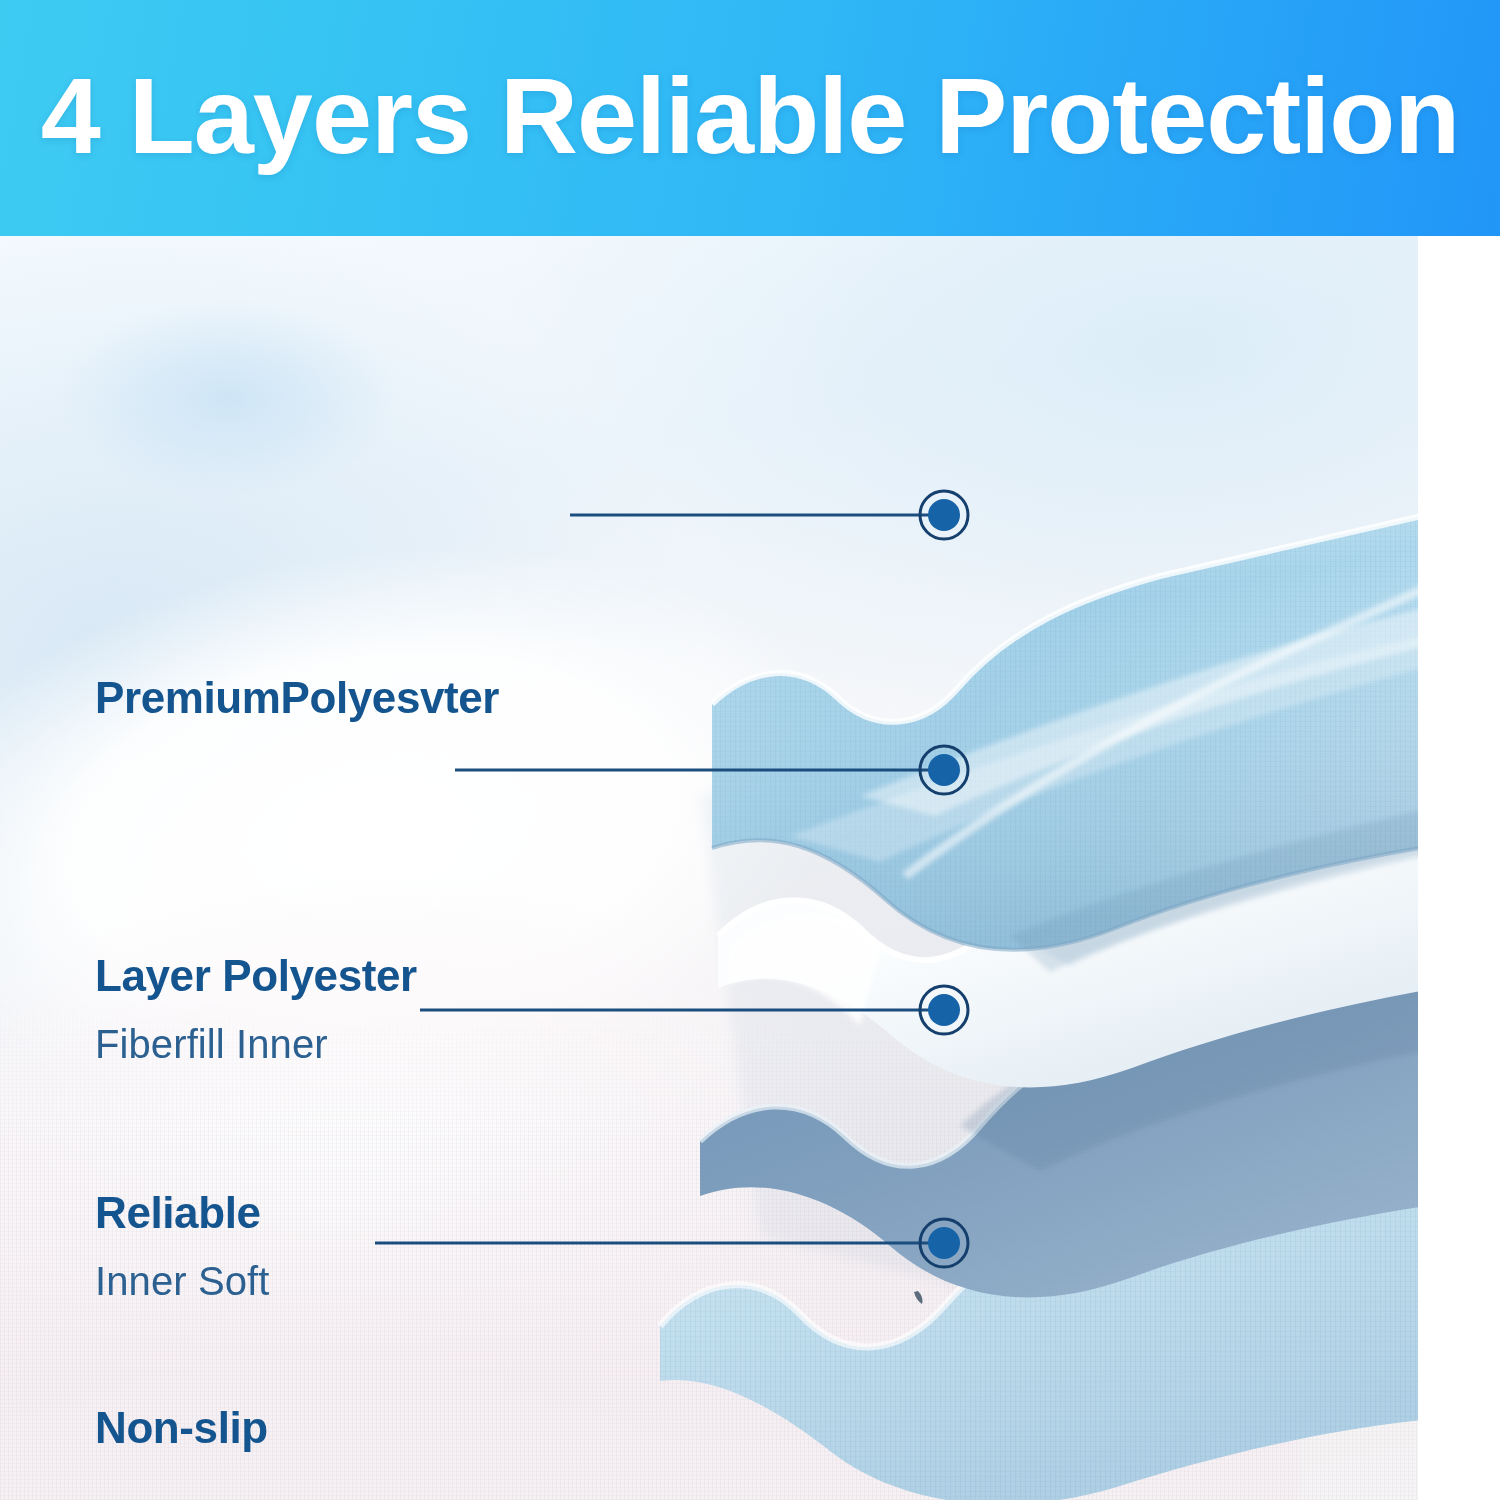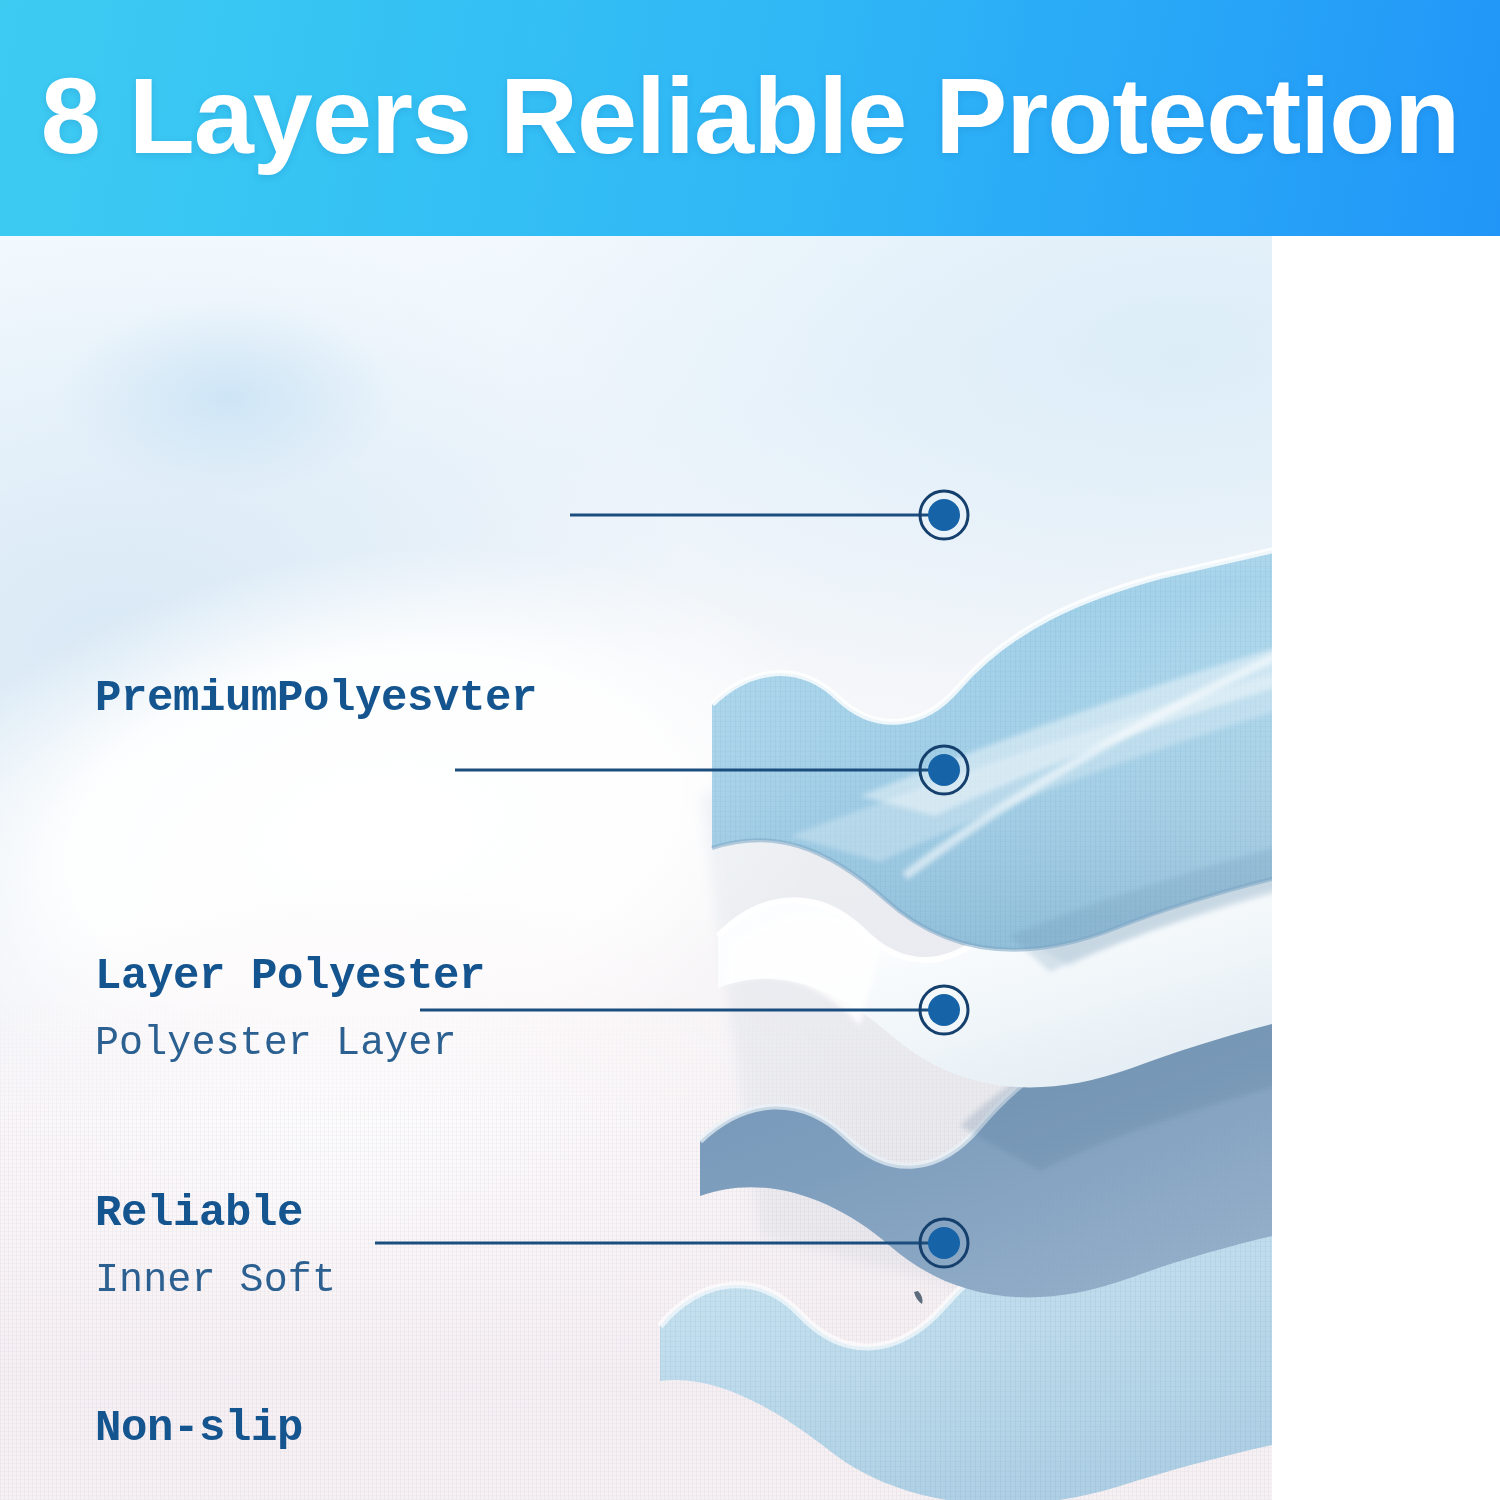--- a/index.html
+++ b/index.html
@@ -23,27 +23,26 @@
     color:#ffffff;
     font-size:108px;
     font-weight:bold;
     letter-spacing:-1px;
     white-space:nowrap;
     text-shadow:0 2px 7px rgba(20,90,160,.18);
   }
 
   
   #stage{
-    position:absolute; left:0; top:236px; width:1272px; height:1264px;
+    position:absolute; left:0; top:236px; width:1418px; height:1264px;
     overflow:hidden;
     background:
       radial-gradient(1100px 620px at 1180px 120px, rgba(205,230,246,.55) 0%, rgba(205,230,246,0) 62%),
       radial-gradient(900px 700px at 120px 430px, rgba(200,224,242,.60) 0%, rgba(200,224,242,0) 65%),
       linear-gradient(168deg,#f4fafe 0%, #eef5fb 22%, #f7f7f9 48%, #f6f1f3 74%, #f7f4f5 100%);
-    font-family: Liberation Mono, monospace;
   }
 
   
   .bg-sweep{ position:absolute; pointer-events:none; }
   #sweep-a{
     left:-260px; top:240px; width:1250px; height:700px;
     background:radial-gradient(closest-side at 50% 50%, #ffffff 0%, rgba(255,255,255,.92) 48%, rgba(255,255,255,0) 78%);
     transform:rotate(-9deg);
   }
   #sweep-b{
@@ -87,21 +86,21 @@
   #callout-3{ top:955px; }
   #callout-4{ top:1170px; }
 
   
   #leaders{ position:absolute; left:0; top:0; width:1500px; height:1500px; pointer-events:none; }
 </style>
 </head>
 <body>
 
 <div id="banner">
-  <div id="banner-title">8 Layers Reliable Protection</div>
+  <div id="banner-title">4 Layers Reliable Protection</div>
 </div>
 
 <div id="stage">
 
   <div class="bg-sweep" id="sweep-d"></div>
   <div class="bg-sweep" id="sweep-a"></div>
   <div class="bg-sweep" id="sweep-b"></div>
   <div class="bg-sweep" id="sweep-c"></div>
   <div class="bg-sweep" id="weave"></div>
 
@@ -271,21 +270,21 @@
     </g>
 
     <path d="M918 1055 q6 6 4 13 q-6 -4 -8 -12 z" fill="#2b4257" opacity="0.75"></path>
   </svg>
 
   <div class="callout" id="callout-1">
     <div class="title">PremiumPolyesvter</div>
   </div>
   <div class="callout" id="callout-2">
     <div class="title">Layer Polyester</div>
-    <div class="sub">Polyester Layer</div>
+    <div class="sub">Fiberfill Inner</div>
   </div>
   <div class="callout" id="callout-3">
     <div class="title">Reliable</div>
     <div class="sub">Inner Soft</div>
   </div>
   <div class="callout" id="callout-4">
     <div class="title">Non-slip</div>
 
   </div>
 </div>

